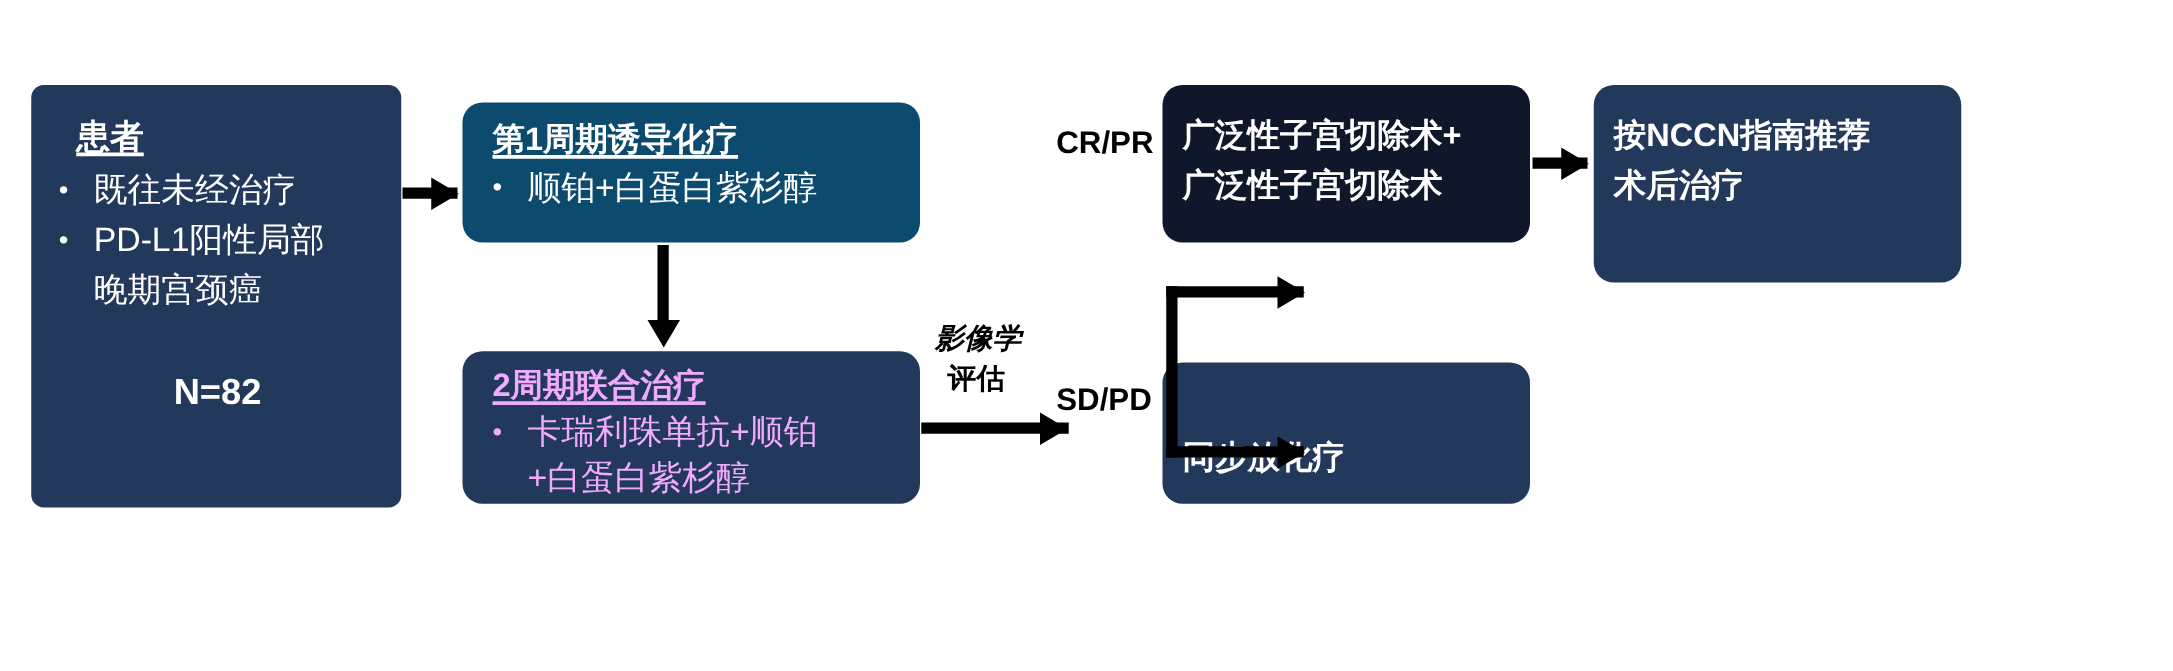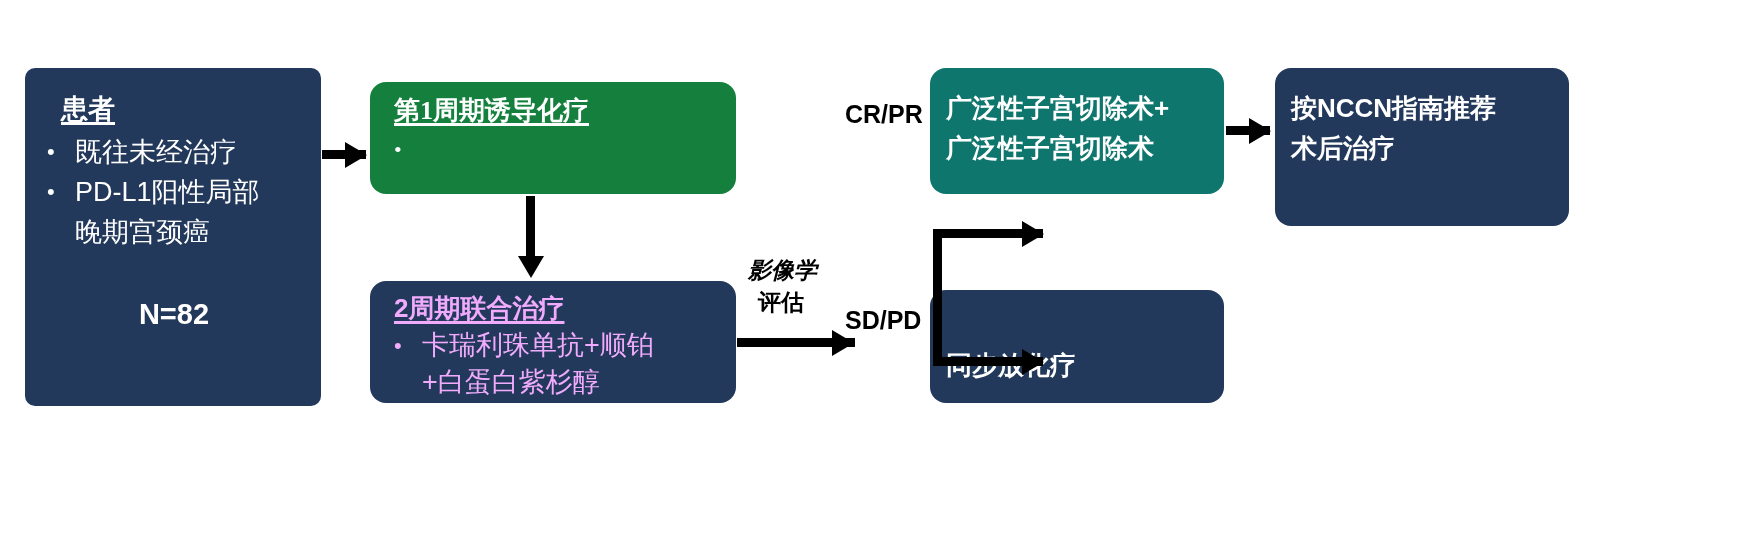--- a/index.html
+++ b/index.html
@@ -103,39 +103,40 @@
         <span class="bullet-dot">•</span>
         <span class="bullet-text">
           <span>PD-L1阳性局部</span><br>
           <span>晚期宫颈癌</span>
         </span>
       </div>
     </div>
     <div class="n-line">N=82</div>
   </div>
 
-  <div class="box" id="box-induction" style="background: #15803d; color: rgb(255, 255, 255); font-family: Liberation Serif, serif;">
+  <div class="box" id="box-induction" style="background: #0c4a6e; color: rgb(255, 255, 255);">
     <div class="title">第1周期诱导化疗</div>
     <div class="bullet-row">
       <span class="bullet-dot">•</span>
+      <span class="bullet-text">顺铂+白蛋白紫杉醇</span>
     </div>
   </div>
 
   <div class="box" id="box-combo" style="background: rgb(35, 57, 91); color: #f0abfc;">
     <div class="title">2周期联合治疗</div>
     <div class="bullet-row">
       <span class="bullet-dot">•</span>
       <span class="bullet-text">
         <span>卡瑞利珠单抗+顺铂</span>
         <span class="l2">+白蛋白紫杉醇</span>
       </span>
     </div>
   </div>
 
-  <div class="box" id="box-surgery" style="background: #0f766e; color: rgb(255, 255, 255);">
+  <div class="box" id="box-surgery" style="background: #0f172a; color: rgb(255, 255, 255);">
     <div class="line">广泛性子宫切除术+</div>
     <div class="line">广泛性子宫切除术</div>
   </div>
 
   <div class="box" id="box-nccn" style="background: rgb(35, 57, 91); color: rgb(255, 255, 255);">
     <div class="line">按NCCN指南推荐</div>
     <div class="line">术后治疗</div>
   </div>
 
   <div class="box" id="box-ccrt" style="background: rgb(35, 57, 91); color: rgb(255, 255, 255);">

